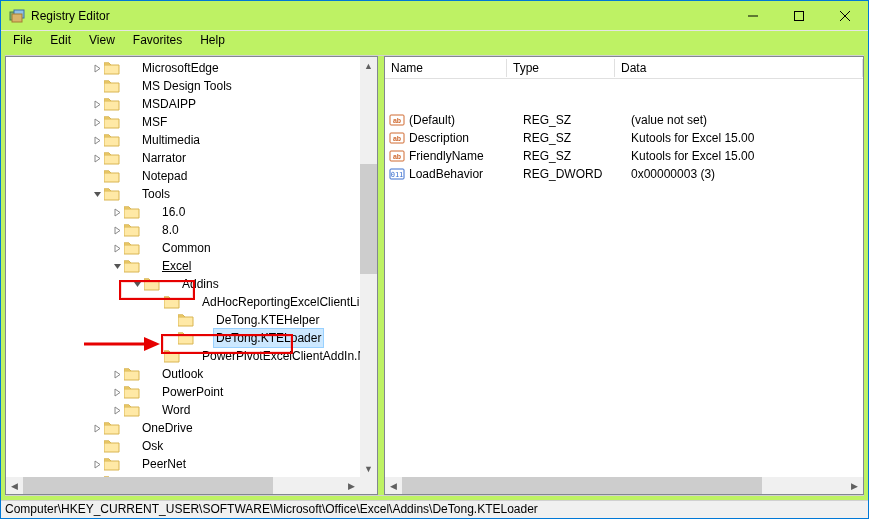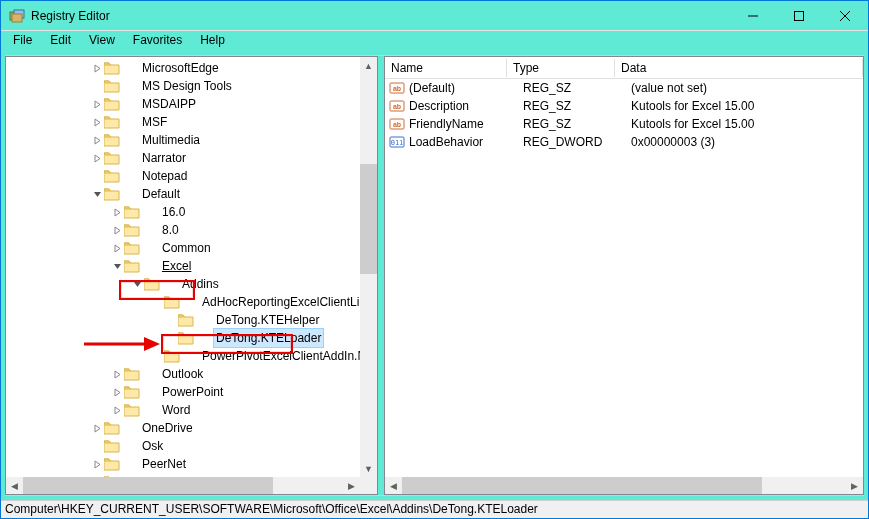--- a/index.html
+++ b/index.html
@@ -1,28 +1,28 @@
 <!DOCTYPE html>
 <html><head>
 <meta charset="utf-8">
 <style>
   * { box-sizing: border-box; }
   html, body { margin: 0; padding: 0; font-family: "Segoe UI", Tahoma, sans-serif; font-size: 12px; color: #000; }
-  .window { width: 869px; height: 519px; border: 1px solid #0078d7; display: flex; flex-direction: column; background: #5eead4; position: relative; }
+  .window { width: 869px; height: 519px; border: 1px solid #0078d7; display: flex; flex-direction: column; background: #bef264; position: relative; }
   .titlebar { height: 30px; display: flex; align-items: center; padding: 0 0 0 8px; border-bottom: 1px solid #e5e5e5; }
   .title-icon { width: 16px; height: 16px; margin-right: 6px; }
   .title-text { flex: 1; font-size: 12px; }
   .window-controls { display: flex; }
   .win-btn { width: 46px; height: 30px; display: flex; align-items: center; justify-content: center; }
   .menubar { height: 20px; display: flex; align-items: center; padding: 0 4px 2px 4px; gap: 2px; border-bottom: 1px solid transparent; }
   .menu-item { padding: 1px 8px; }
   .content { flex: 1; display: flex; border-top: 1px solid #d0d0d0; border-bottom: 1px solid #d0d0d0; margin: 4px; min-height: 0; }
   .pane { border: 1px solid #828790; background: #fff; display: flex; flex-direction: column; min-height: 0; }
   .pane.left { width: 373px; margin-right: 3px; }
-  .pane.right { flex: 1; margin-left: 3px; }
+  .pane.right { flex: 1; margin-left: 3px; gap: 32px; }
   .scroll-wrap { flex: 1; overflow: hidden; position: relative; }
   .tree { padding: 2px 0; white-space: nowrap; line-height: 18px; position: relative; }
   .tree-row { display: flex; align-items: center; height: 18px; position: relative; }
   .expander { width: 14px; display: inline-flex; justify-content: center; align-items: center; color: #777; font-size: 10px; }
   .folder-icon { width: 16px; height: 14px; display: inline-block; margin-right: 4px; }
   .folder-icon svg { display: block; }
   .node-label { padding: 0 2px; margin-left: 16px; }
   .node-label.selected { background: #cce8ff; outline: 1px solid #99d1ff; }
   .list-header { display: flex; border-bottom: 1px solid #e0e0e0; height: 22px; align-items: center; }
   .list-col { padding: 2px 6px; border-right: 1px solid #e0e0e0; font-weight: normal; }
@@ -189,21 +189,21 @@
                 <svg width="9" height="9">
                   <path d="M1 2 L8 2 L4.5 7 Z" fill="#555"></path>
                 </svg>
               </span>
               <span class="folder-icon">
                 <svg width="16" height="14" viewBox="0 0 16 14">
                   <path d="M0 2 L5 2 L7 4 L15 4 L15 13 L0 13 Z" fill="#ffe9a6" stroke="#d9b552"></path>
                   <path d="M0 2 L5 2 L7 4 L0 4 Z" fill="#f5d577" stroke="#d9b552"></path>
                 </svg>
               </span>
-              <span class="node-label">Default</span>
+              <span class="node-label">Tools</span>
             </div>
             <div class="tree-row" style="padding-left: 104px;">
               <span class="expander">
                 <svg width="9" height="9">
                   <path d="M2 1 L7 4.5 L2 8 Z" fill="none" stroke="#888"></path>
                 </svg>
               </span>
               <span class="folder-icon">
                 <svg width="16" height="14" viewBox="0 0 16 14">
                   <path d="M0 2 L5 2 L7 4 L15 4 L15 13 L0 13 Z" fill="#ffe9a6" stroke="#d9b552"></path>

